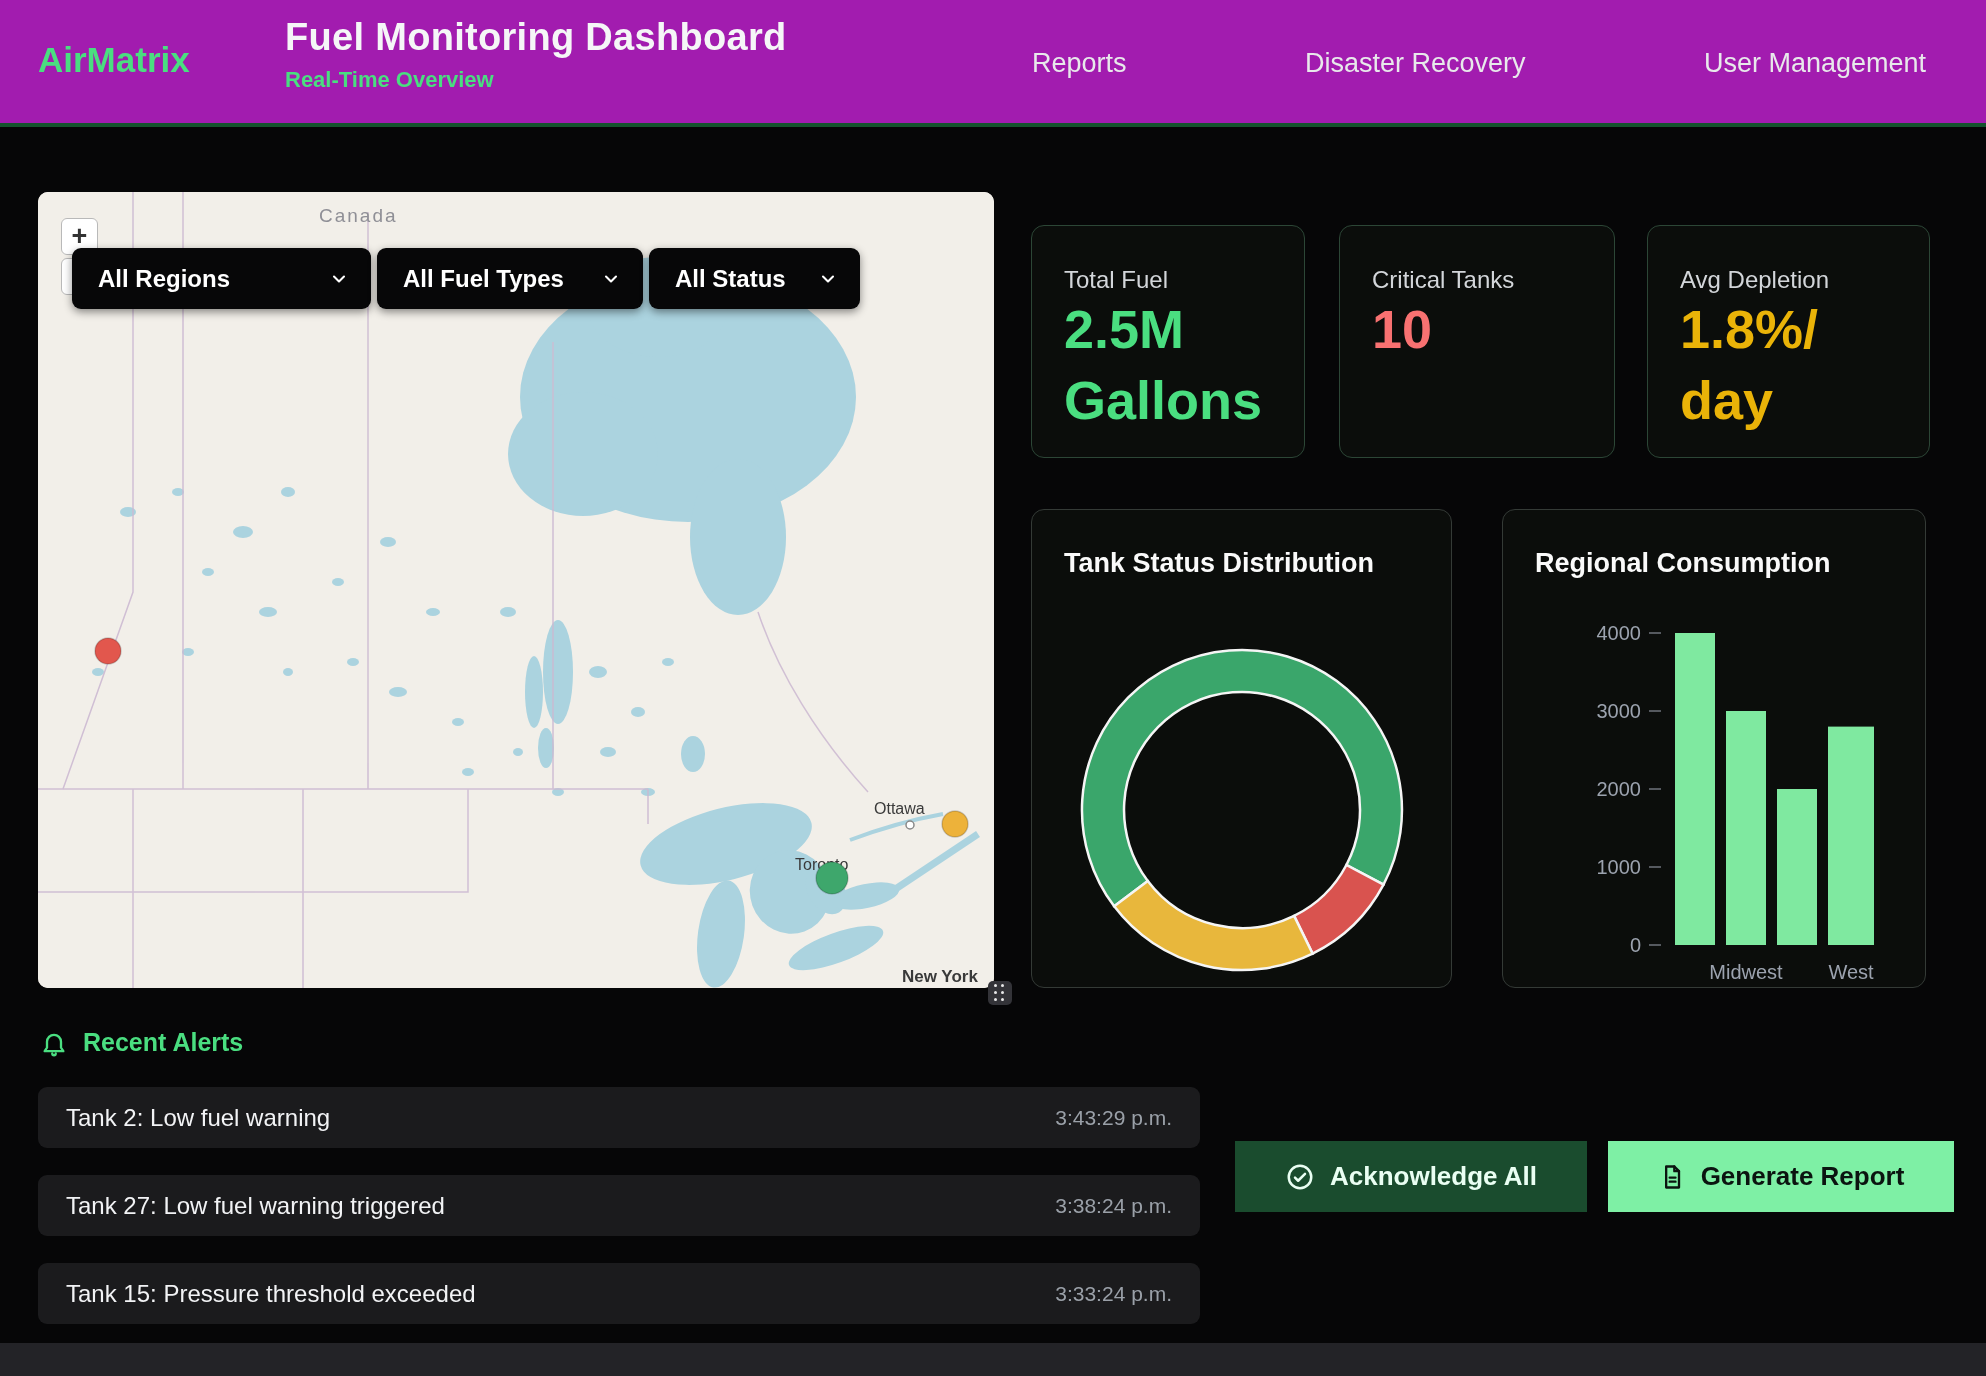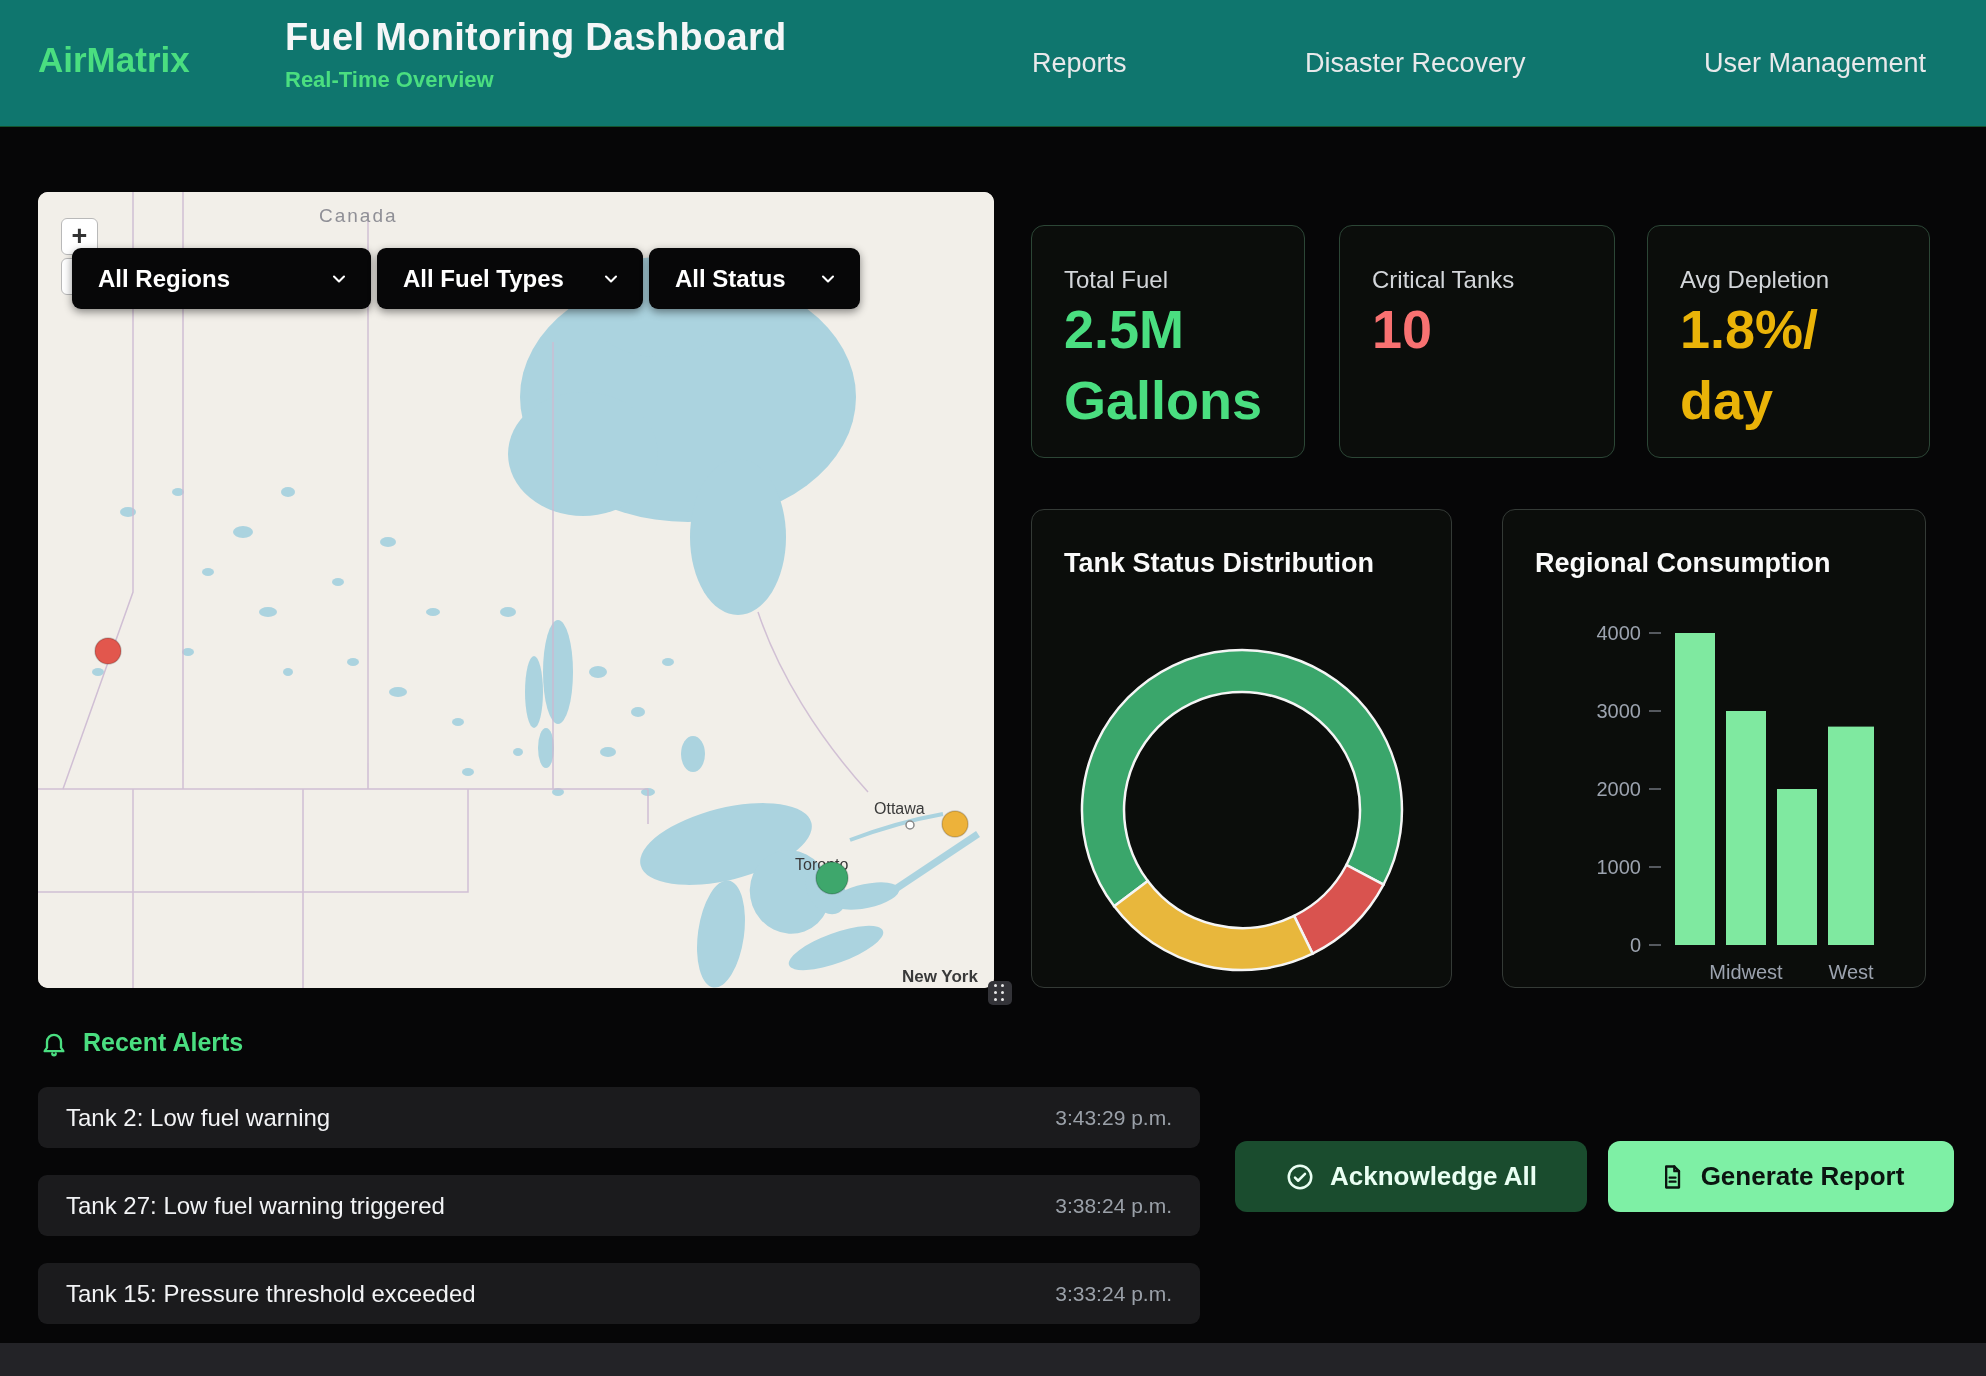--- a/index.html
+++ b/index.html
@@ -1,21 +1,21 @@
 <!DOCTYPE html>
 <html><head>
 <meta charset="utf-8">
 <style>
   * { margin:0; padding:0; box-sizing:border-box; }
   html,body { background:#060607; }
   body { font-family:"Liberation Sans","DejaVu Sans",sans-serif; }
   .app { position:relative; width:1986px; height:1376px; background:#060607; overflow:hidden; }
 
   
-  .header { position:absolute; left:0; top:0; width:1986px; height:127px; background:#0f766e; border-bottom:1px solid #14532d; }
+  .header { position:absolute; left:0; top:0; width:1986px; height:127px; background:#a21caf; border-bottom:4px solid #14532d; }
   .brand { position:absolute; left:38px; top:40px; font-size:35px; font-weight:700; color:#4ade80; }
   .title-block { position:absolute; left:285px; top:16px; }
   .page-title { font-size:38px; font-weight:700; color:#f5f6f7; letter-spacing:.3px; }
   .page-subtitle { margin-top:8px; font-size:22px; font-weight:600; color:#4ade80; }
   .nav { position:absolute; left:1032px; right:60px; top:0; height:127px; display:flex; align-items:center; justify-content:space-between; }
   .nav-item { font-size:27px; color:#e8e9eb; cursor:pointer; white-space:nowrap; }
 
   
   .map-panel { position:absolute; left:38px; top:192px; width:956px; height:796px; border-radius:10px; overflow:hidden; background:#f2efe9; cursor:grab; }
   .map-panel svg { display:block; }
@@ -53,21 +53,21 @@
 
   
   .alerts-heading { position:absolute; left:40px; top:1028px; display:flex; align-items:center; gap:15px; }
   .alerts-heading .txt { font-size:25px; font-weight:700; color:#4ade80; }
   .alert-row { position:absolute; left:38px; width:1162px; height:61px; background:#1b1b1d; border-radius:9px;
                display:flex; align-items:center; justify-content:space-between; padding:0 28px; cursor:pointer; }
   .alert-row .atext { font-size:24px; color:#f2f3f5; }
   .alert-row .atime { font-size:21px; color:#9aa0a8; }
   .row-1 { top:1087px; } .row-2 { top:1175px; } .row-3 { top:1263px; }
 
-  .btn { position:absolute; top:1141px; height:71px; border-radius:12px; display:flex; align-items:center; justify-content:center; gap:15px; cursor:pointer; }
+  .btn { position:absolute; top:1141px; height:71px; border-radius:0; display:flex; align-items:center; justify-content:center; gap:15px; cursor:pointer; }
   .btn-ack { left:1235px; width:352px; background:#1a4c2e; color:#eafff3; font-size:26px; font-weight:600; }
   .btn-gen { left:1608px; width:346px; background:#7ef0a5; color:#0b1410; font-size:26px; font-weight:700; }
 
   .bottom-strip { position:absolute; left:0; top:1343px; width:1986px; height:33px; background:#232327; }
 </style>
 </head>
 <body>
 
 <div class="app">
 

